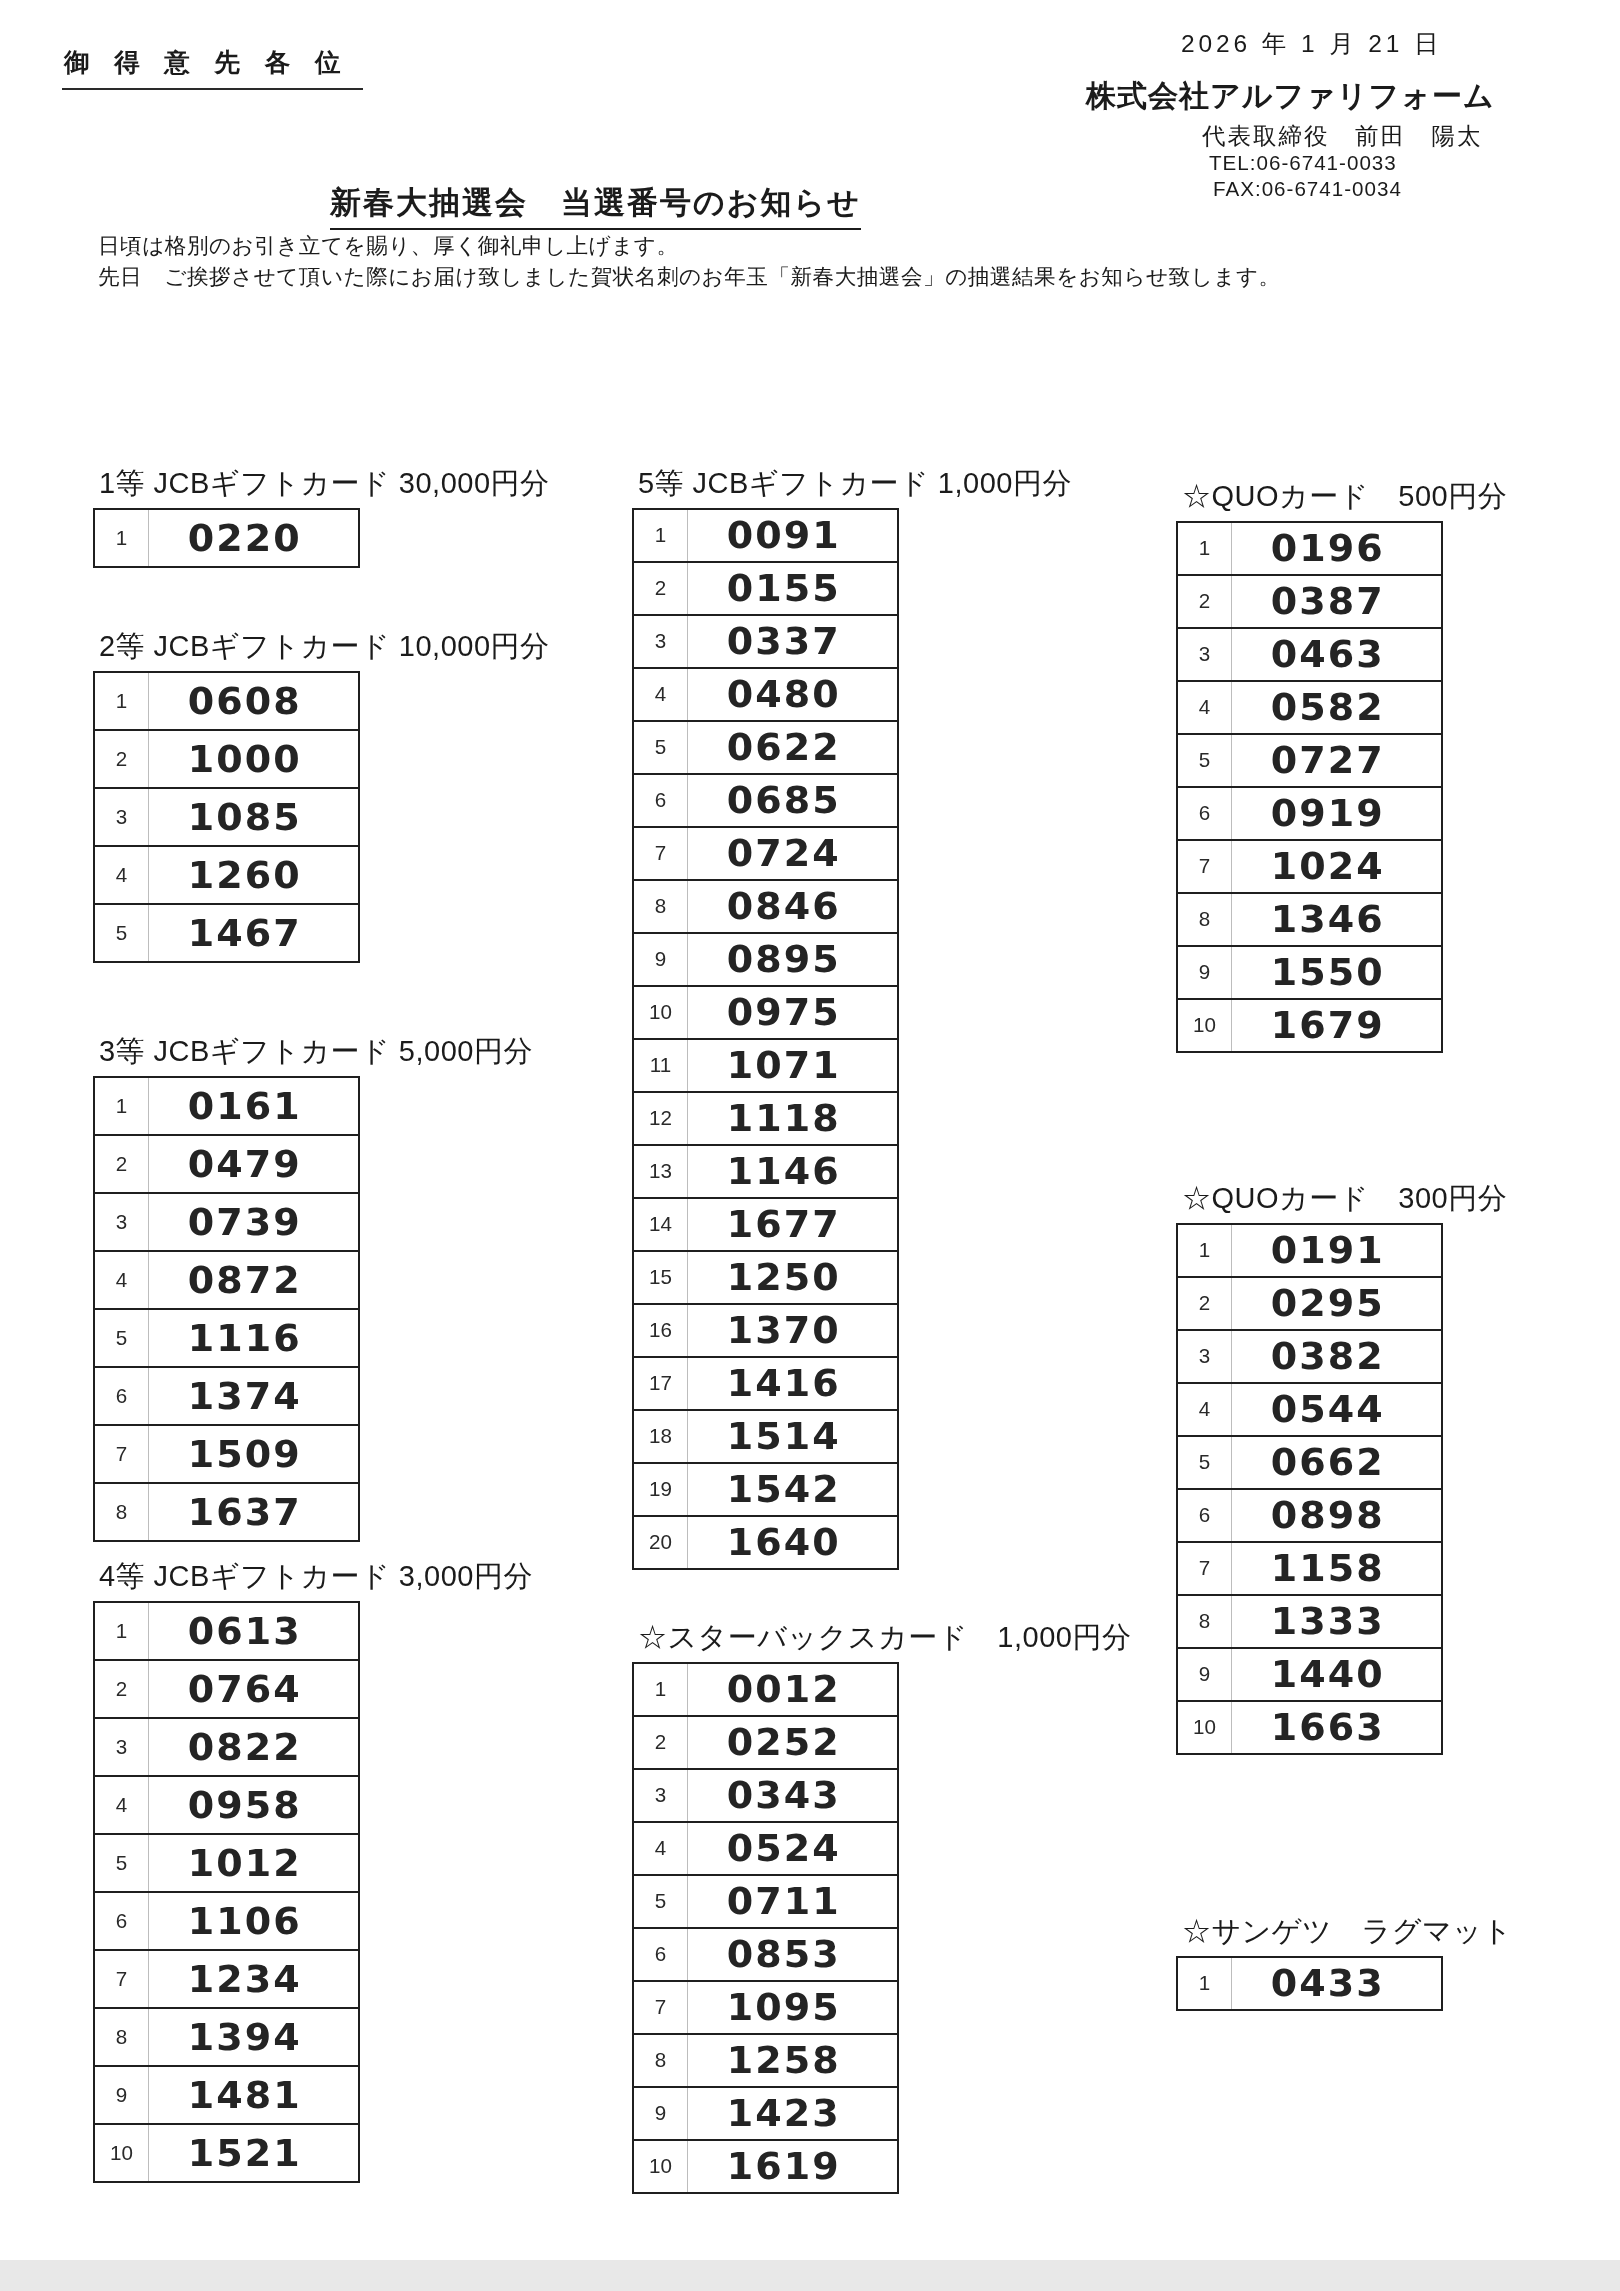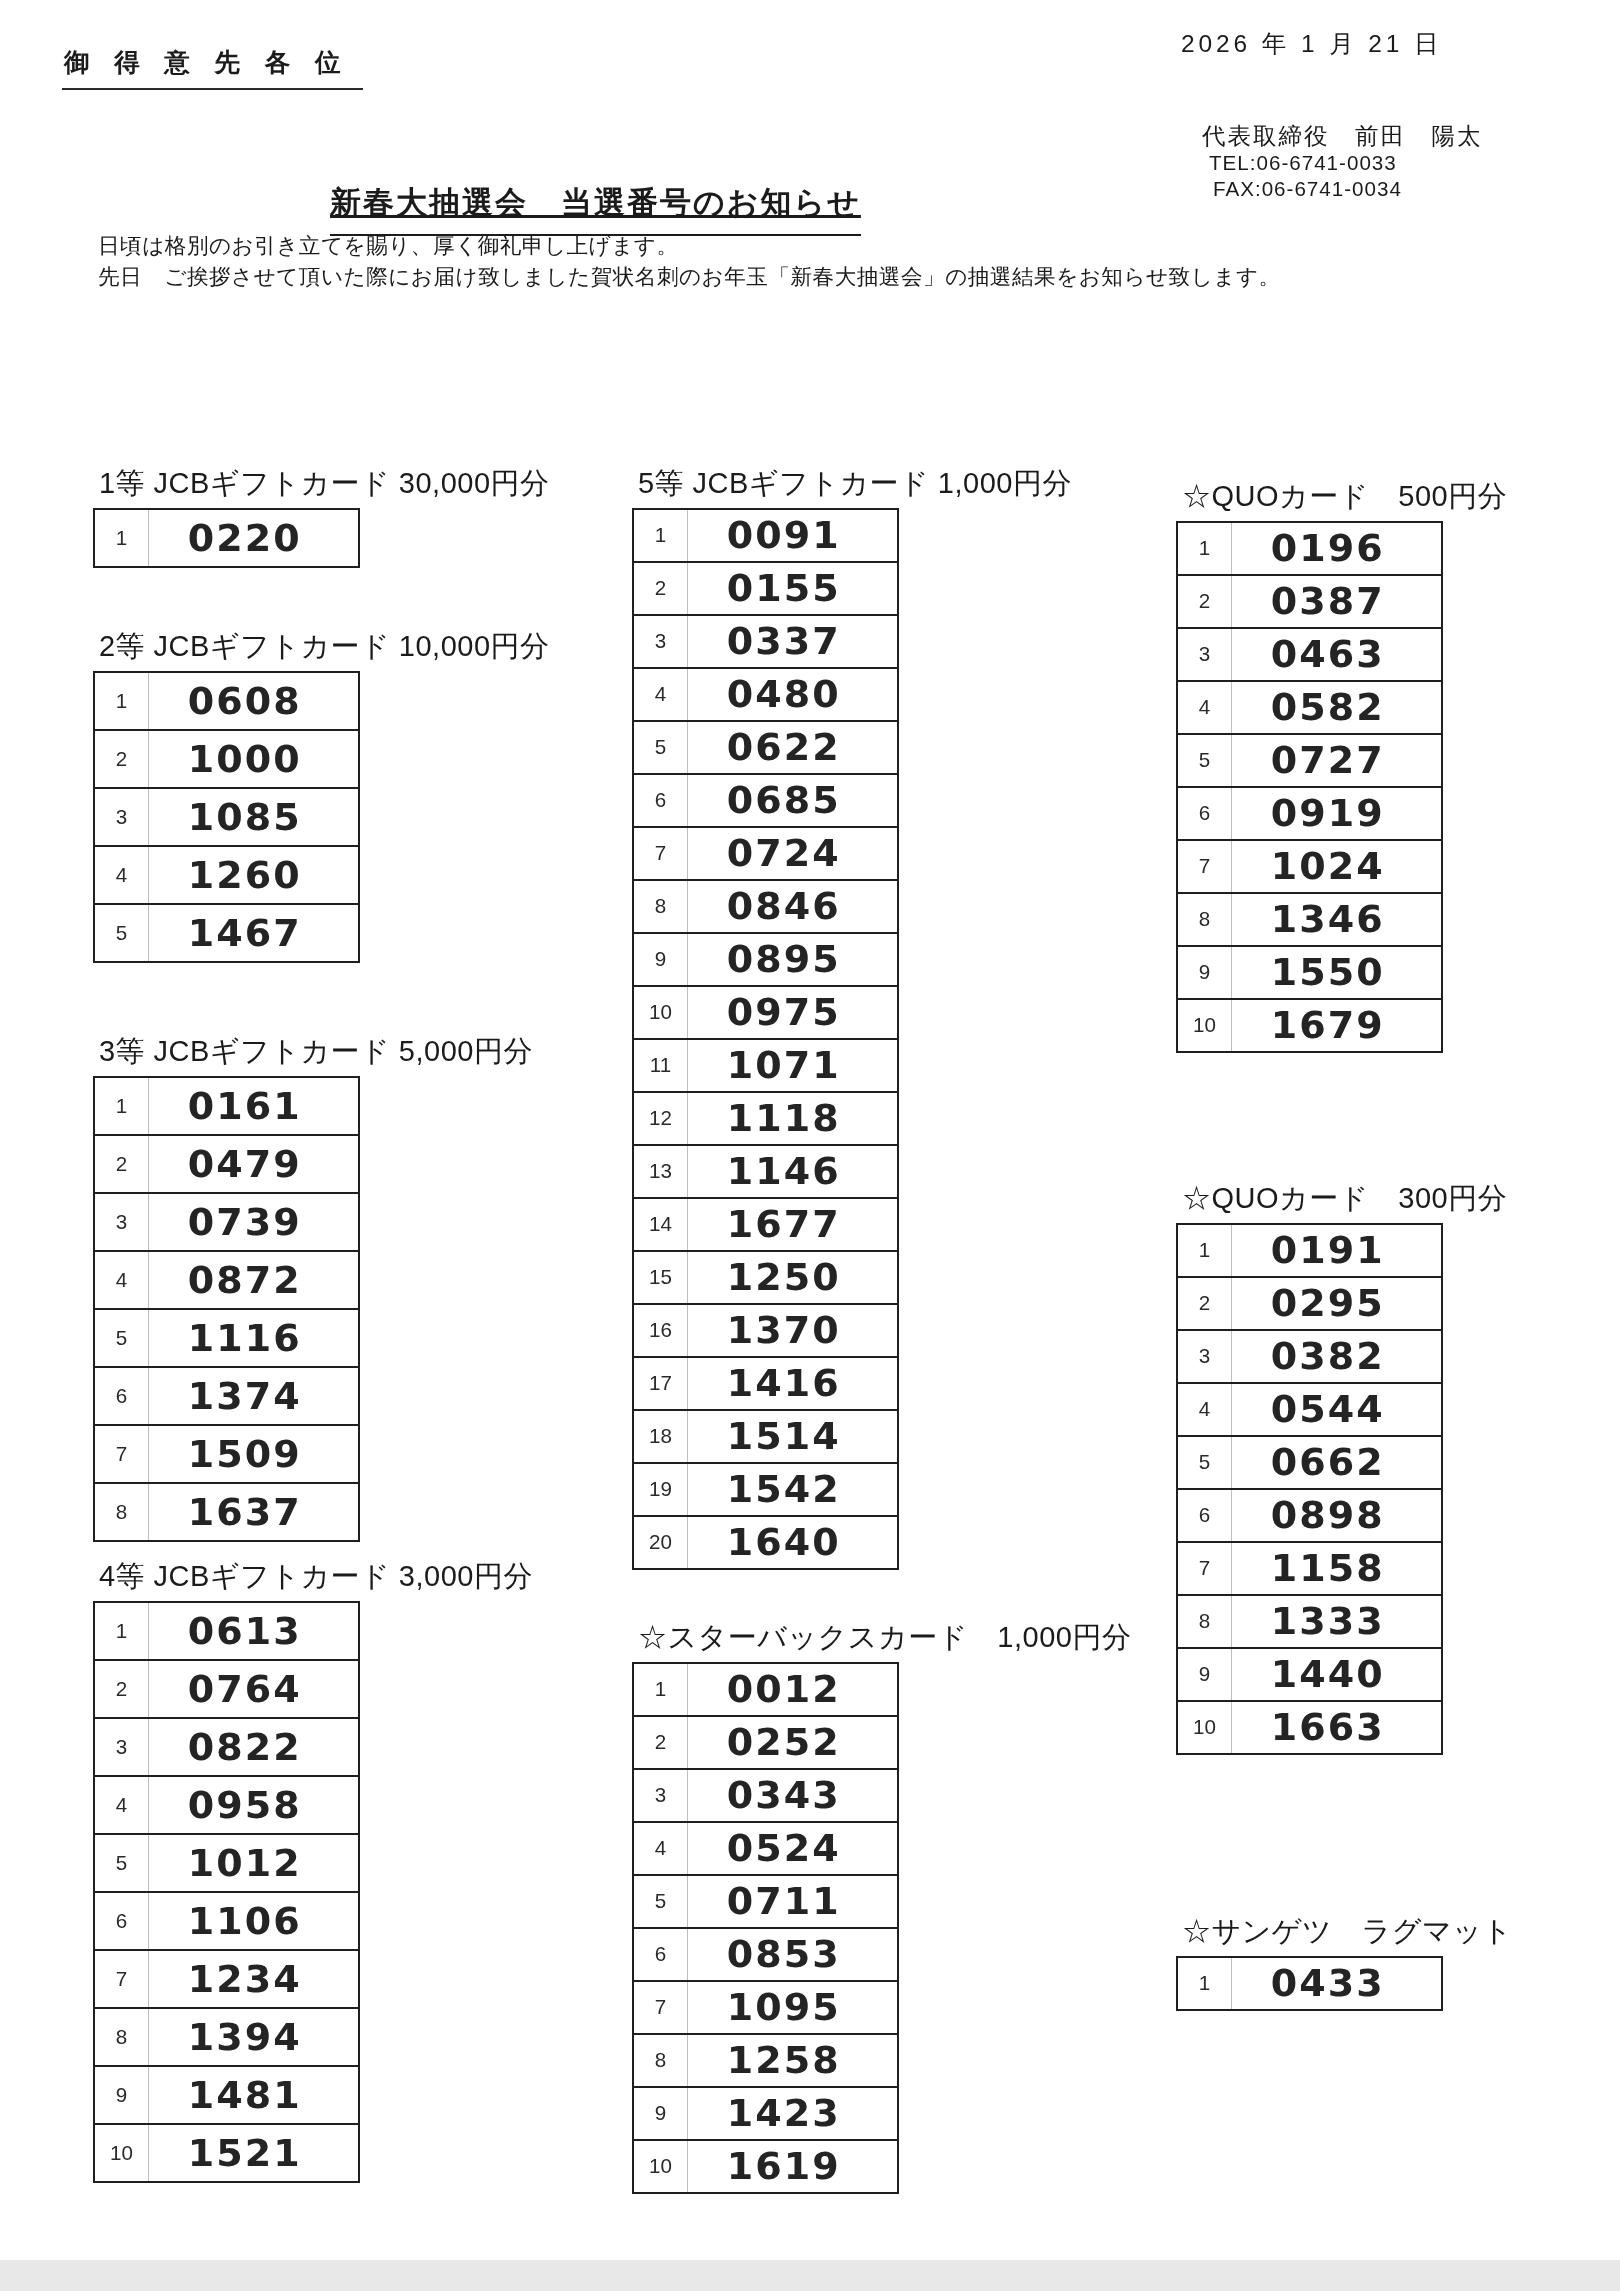--- a/index.html
+++ b/index.html
@@ -22,22 +22,21 @@
   .date{left:1181px;top:27.4px;font-size:24.5px;letter-spacing:3.9px;}
   .company{left:1086px;top:76px;font-size:30px;font-weight:bold;letter-spacing:1px;}
   .representative{left:1202px;top:120px;font-size:23.5px;letter-spacing:2px;}
   .tel{left:1209px;top:151px;font-size:20.6px;letter-spacing:1px;}
   .fax{left:1213px;top:177px;font-size:20.6px;letter-spacing:1px;}
 
   .doc-title{
     left:330px;top:182px;
     font-size:31px;font-weight:bold;letter-spacing:2px;
     border-bottom:2.9px solid #1b1b1b;
-    padding-bottom:10px;
-    text-decoration:underline;
+    padding-bottom:4px;
   }
 
   .body-line{left:98px;font-size:21.6px;letter-spacing:0.5px;}
   .bl0{top:231px;}
   .bl1{top:262px;}
   .bl2{top:292px;}
 
   .prize{position:absolute;}
   .prize-title{
     font-size:29px;letter-spacing:0.5px;
@@ -68,20 +67,21 @@
   }
 </style>
 </head>
 <body>
 
 <div class="page">
 
   <div class="abs recipient">御 得 意 先 各 位</div>
 
   <div class="abs date">2026 年 1 月 21 日</div>
+  <div class="abs company">株式会社アルファリフォーム</div>
   <div class="abs representative">代表取締役　前田　陽太</div>
   <div class="abs tel">TEL:06-6741-0033</div>
   <div class="abs fax">FAX:06-6741-0034</div>
 
   <div class="abs doc-title">新春大抽選会　当選番号のお知らせ</div>
 
   <div class="abs body-line bl1">先日　ご挨拶させて頂いた際にお届け致しました賀状名刺のお年玉「新春大抽選会」の抽選結果をお知らせ致します。</div>
   <div class="abs body-line bl0">日頃は格別のお引き立てを賜り、厚く御礼申し上げます。</div>
 
   <section class="prize" style="left:93px;top:467px;">

